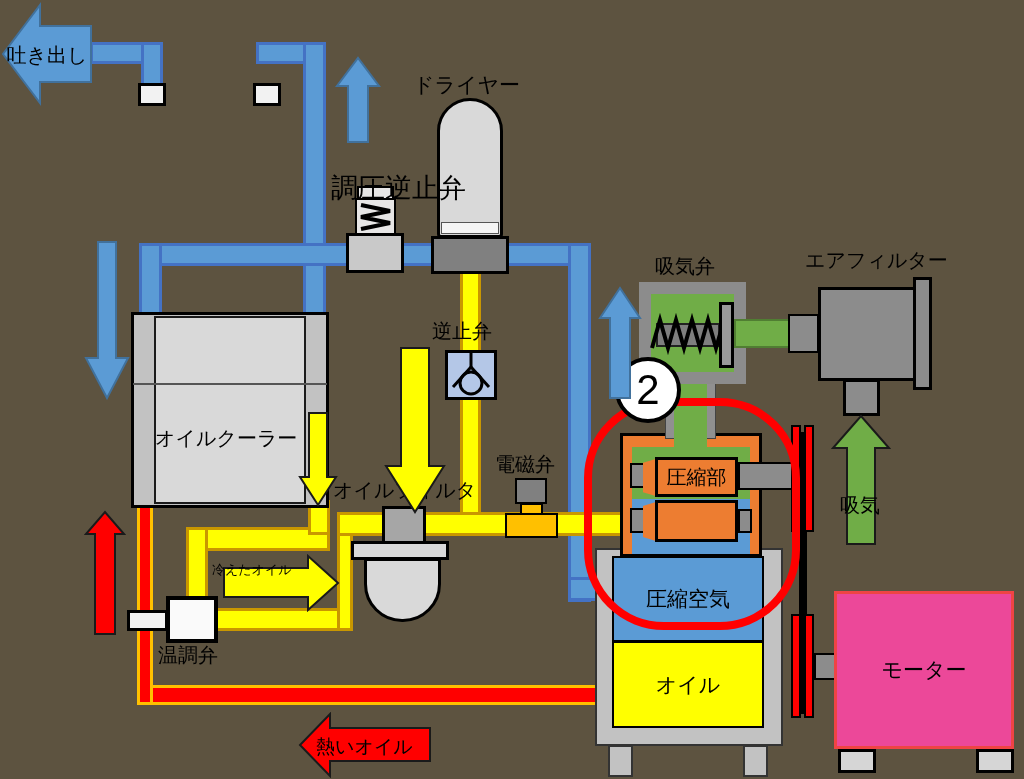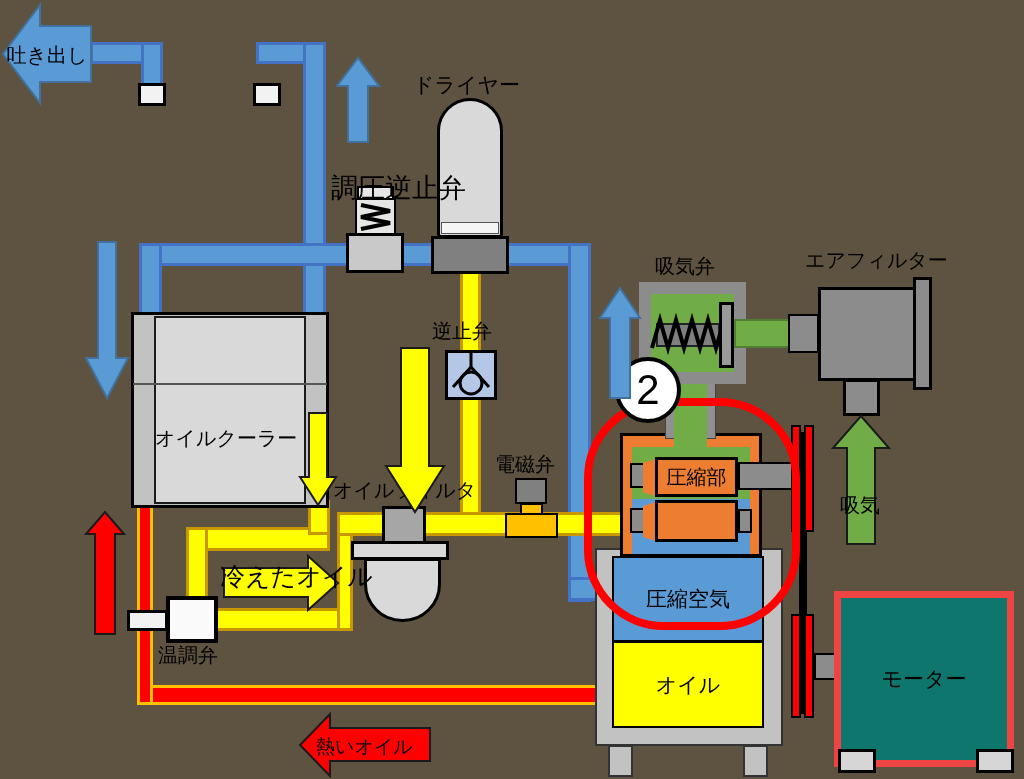--- a/index.html
+++ b/index.html
@@ -127,21 +127,21 @@
   <div style="left:913px;top:277px;width:19px;height:113px;background:#8c8c8c;border:3px solid #000;"></div>
   <div style="left:843px;top:379px;width:37px;height:37px;background:#8c8c8c;border:3px solid #000;"></div>
   <div class="lbl" style="left:805px;top:249px;font-size:20px;">エアフィルター</div>
 
   <div style="left:799px;top:432px;width:8px;height:282px;background:#000;"></div>
   <div style="left:791px;top:425px;width:10px;height:107px;background:var(--pipe-red,#ff0000);border:2px solid #000;"></div>
   <div style="left:804px;top:425px;width:10px;height:107px;background:var(--pipe-red,#ff0000);border:2px solid #000;"></div>
   <div style="left:791px;top:614px;width:10px;height:104px;background:var(--pipe-red,#ff0000);border:2px solid #000;"></div>
   <div style="left:804px;top:614px;width:10px;height:104px;background:var(--pipe-red,#ff0000);border:2px solid #000;"></div>
   <div style="left:814px;top:653px;width:22px;height:27px;background:#8c8c8c;border:2px solid #000;"></div>
-  <div class="cbox" style="left:834px;top:591px;width:180px;height:176px;background:#0f766e;border:7px solid #ef4444;">
+  <div class="cbox" style="left:834px;top:591px;width:180px;height:158px;background:#ec4899;border:3px solid #ef4444;">
     <span class="lbl" style="font-size:21px;">モーター</span>
   </div>
   <div style="left:838px;top:749px;width:38px;height:24px;background:#d6d6d6;border:3px solid #000;"></div>
   <div style="left:976px;top:749px;width:38px;height:24px;background:#d6d6d6;border:3px solid #000;"></div>
 
   <div style="left:584px;top:398px;width:216px;height:232px;border:8px solid var(--highlight,#ff0000);border-radius:80px;"></div>
   <div class="cbox" style="left:615px;top:357px;width:66px;height:66px;background:#fff;border:4px solid #000;border-radius:50%;">
     <span class="lbl" style="font-size:42px;">2</span>
   </div>
 
@@ -162,21 +162,21 @@
 
   <svg style="left:384px;top:346px;" width="62" height="168" viewBox="0 0 62 168">
     <polygon points="17,2 45,2 45,120 60,120 31,166 2,120 17,120" style="fill:var(--pipe-yellow,#ffff00);stroke:#1a1a1a;stroke-width:2"></polygon>
   </svg>
   <svg style="left:298px;top:411px;" width="40" height="96" viewBox="0 0 40 96">
     <polygon points="11,2 29,2 29,66 38,66 20,94 2,66 11,66" style="fill:var(--pipe-yellow,#ffff00);stroke:#1a1a1a;stroke-width:2"></polygon>
   </svg>
   <svg style="left:222px;top:554px;" width="118" height="58" viewBox="0 0 118 58">
     <polygon points="2,14 86,14 86,2 116,29 86,56 86,43 2,43" style="fill:var(--pipe-yellow,#ffff00);stroke:#1a1a1a;stroke-width:2"></polygon>
   </svg>
-  <div class="lbl" style="left:220px;top:563px;font-size:25px;">冷えたオイル</div>
+  <div class="lbl" style="left:212px;top:563px;font-size:13px;">冷えたオイル</div>
 
   <svg style="left:84px;top:510px;" width="42" height="126" viewBox="0 0 42 126">
     <polygon points="11,24 2,24 21,2 40,24 31,24 31,124 11,124" style="fill:var(--pipe-red,#ff0000);stroke:#1a1a1a;stroke-width:2"></polygon>
   </svg>
   <svg style="left:298px;top:712px;" width="134" height="66" viewBox="0 0 134 66">
     <polygon points="132,16 32,16 32,2 2,33 32,64 32,49 132,49" style="fill:var(--pipe-red,#ff0000);stroke:#1a1a1a;stroke-width:2"></polygon>
   </svg>
   <div class="lbl" style="left:316px;top:737px;font-size:19px;">熱いオイル</div>
 
   <svg style="left:831px;top:414px;" width="60" height="132" viewBox="0 0 60 132">

